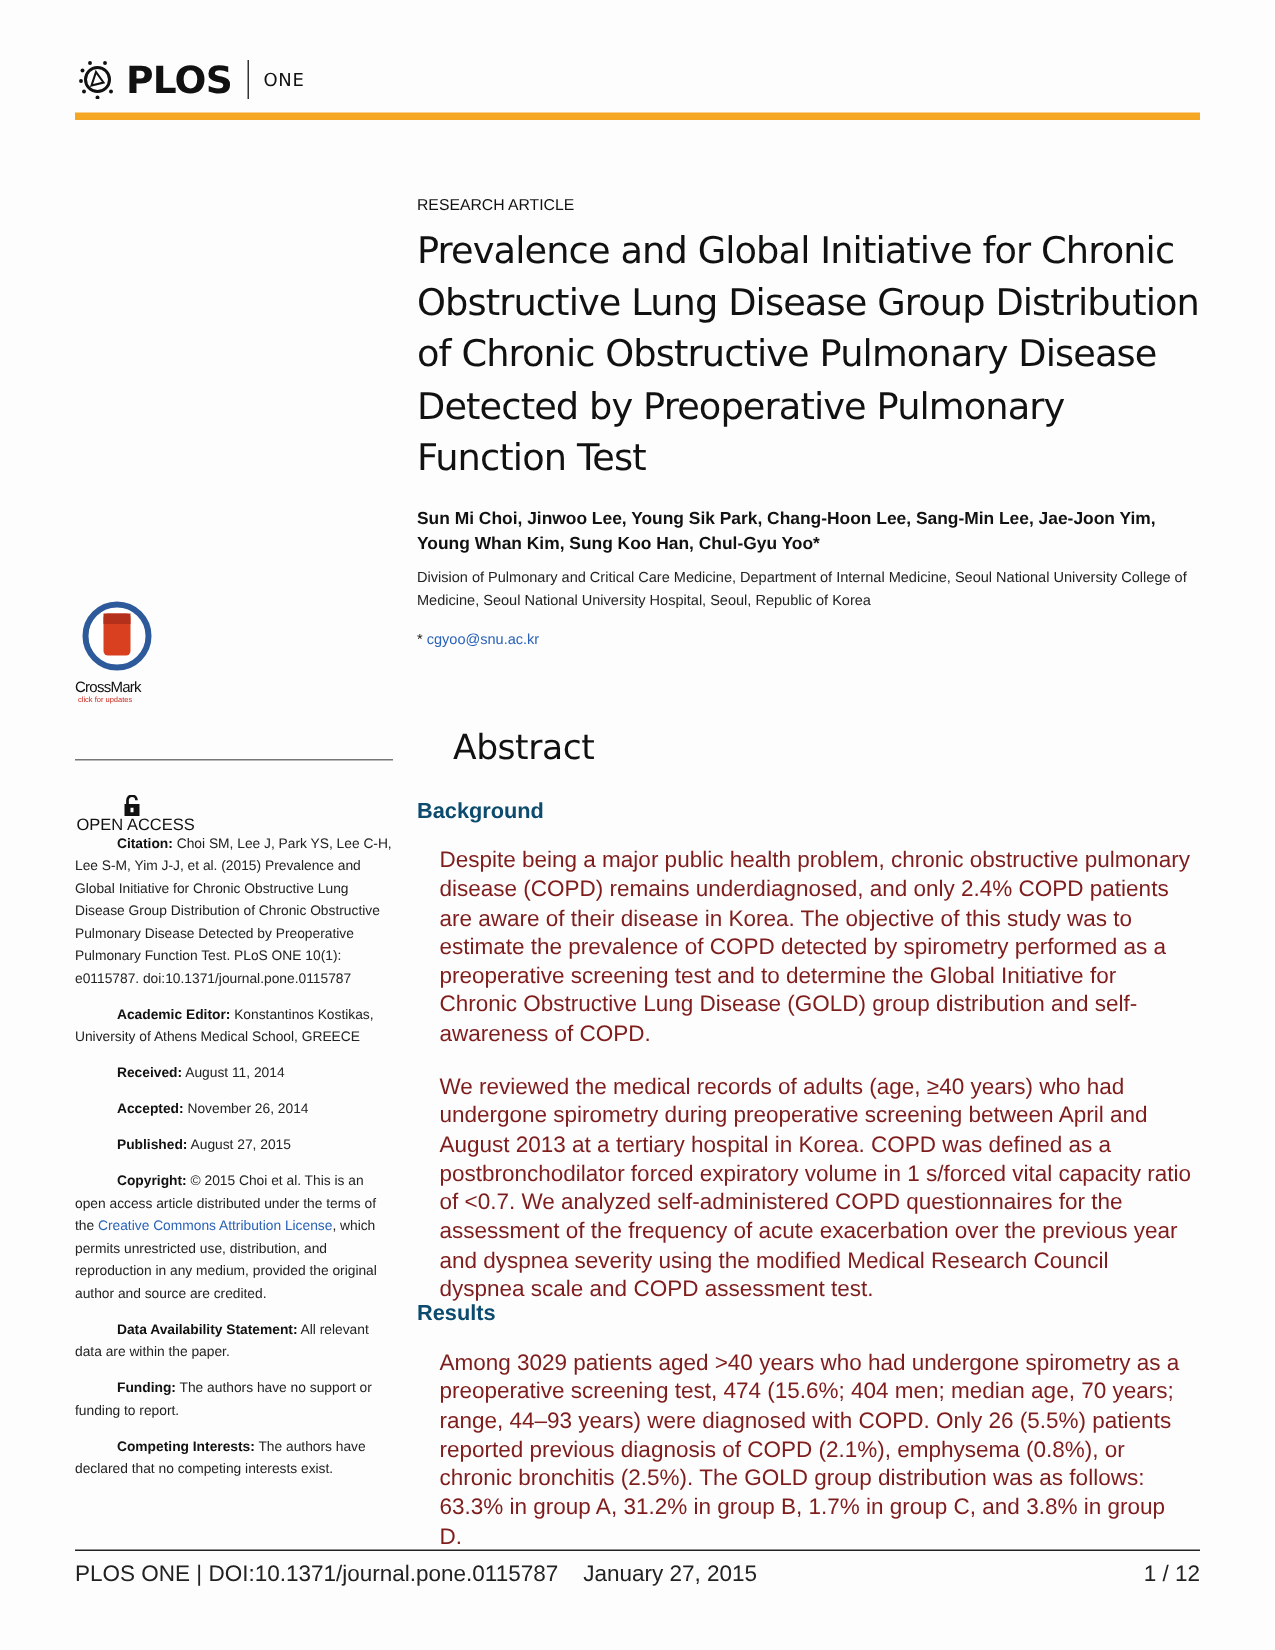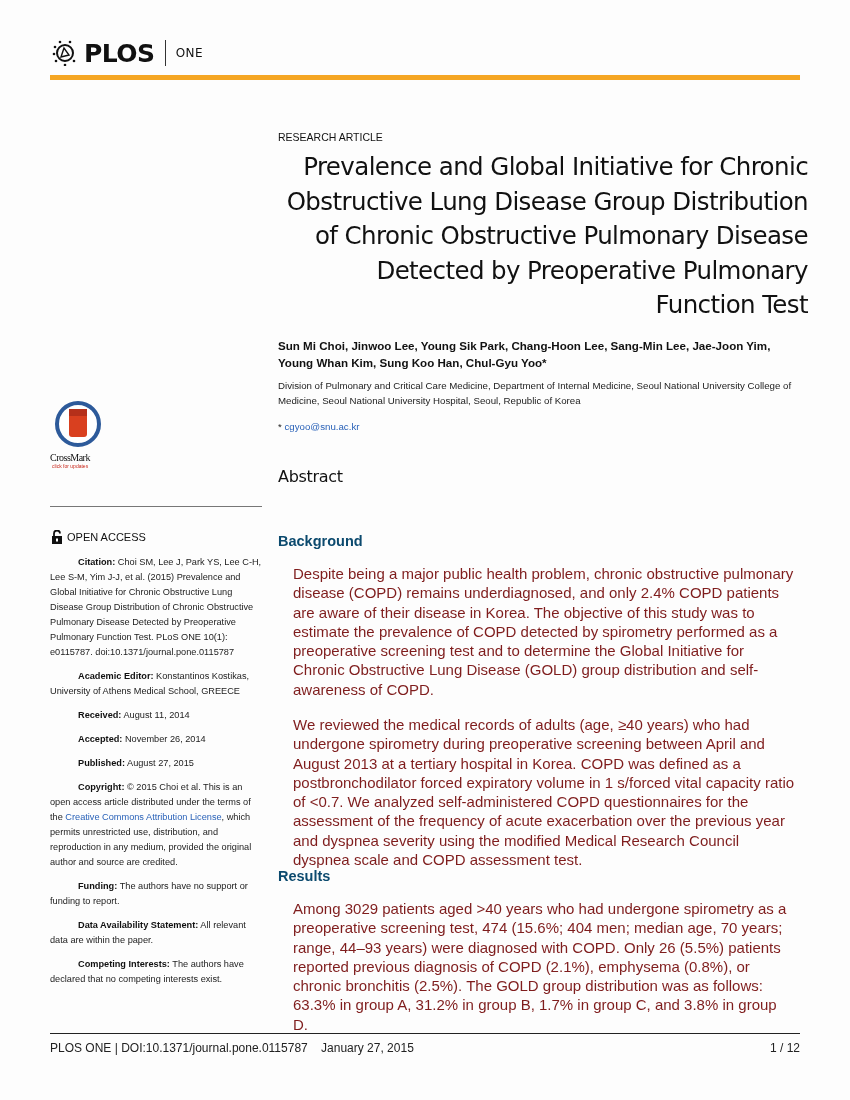--- a/index.html
+++ b/index.html
@@ -8,38 +8,38 @@
   
   .logo{left:52px;top:38px;height:30px;display:flex;align-items:center;}
   .logo-mark{width:26px;height:26px;position:relative;margin-right:6px;}
   .logo-plos{font-family:"DejaVu Sans",sans-serif;font-weight:bold;font-size:25px;letter-spacing:-0.5px;color:#111;}
   .logo-sep{width:1px;height:26px;background:#333;margin:0 10px 0 10px;}
   .logo-one{font-family:"DejaVu Sans",sans-serif;font-size:12px;color:#111;letter-spacing:0.5px;}
   .orange-bar{left:50px;top:75px;width:750px;height:5px;background:#f5a623;}
   
   .crossmark{left:50px;top:400px;width:60px;height:70px;}
   .sb-rule{left:50px;top:506px;width:212px;height:1px;background:#777;}
-  .oa{left:51px;top:530px;display:flex;align-items:center;font-size:11px;color:#111;}
+  .oa{left:51px;top:530px;display:flex;align-items:center;font-size:11px;color:#111;flex-direction:column;}
   .sidebar{left:50px;top:555px;width:214px;font-size:9.2px;line-height:15px;color:#222;}
   .sidebar p{margin:0 0 9px 0;}
   .sidebar b{font-weight:bold;color:#111;margin-left:28px;}
   .link{color:#2a62b8;}
   
   .main{left:278px;top:0;width:530px;}
   .kicker{position:absolute;top:131px;font-size:10.5px;color:#111;}
-  .title{position:absolute;top:150px;width:530px;font-family:"DejaVu Sans",sans-serif;font-size:24.5px;line-height:34.5px;letter-spacing:-0.6px;color:#111;font-weight:normal;margin:0;text-align:right;}
+  .title{position:absolute;top:150px;width:530px;font-family:"DejaVu Sans",sans-serif;font-size:24.5px;line-height:34.5px;letter-spacing:-0.6px;color:#111;font-weight:normal;margin:0;}
   .authors{position:absolute;top:337px;width:530px;font-size:11.6px;line-height:17px;font-weight:bold;color:#111;}
   .affil{position:absolute;top:378px;width:530px;font-size:9.7px;line-height:15px;color:#222;}
   .email{position:absolute;top:421px;font-size:9.7px;color:#222;}
-  .abs-h{position:absolute;top:467px;font-family:"DejaVu Sans",sans-serif;font-size:16px;color:#111;letter-spacing:-0.3px;}
+  .abs-h{position:absolute;top:486px;font-family:"DejaVu Sans",sans-serif;font-size:23px;color:#111;letter-spacing:-0.3px;margin-left:24px;}
   .sec{position:absolute;width:532px;}
   .sec h3{margin:0 0 4px 0;font-size:14.5px;font-weight:bold;color:#0c4a6e;}
   .sec p{margin:15px;font-size:15px;line-height:19.3px;color:#7f1d1d;}
   .footer-rule{left:50px;top:1033px;width:750px;height:1px;background:#222;}
-  .footer{left:50px;top:1041px;width:750px;font-size:12px;color:#222;display:flex;justify-content:space-between;}
+  .footer{left:50px;top:1041px;width:750px;font-size:15px;color:#222;display:flex;justify-content:space-between;}
 </style>
 </head>
 <body>
 
 <div class="abs logo">
   <span class="logo-mark">
     <svg width="26" height="26" viewBox="0 0 26 26">
       <circle cx="13" cy="13" r="8" fill="none" stroke="#111" stroke-width="2"></circle>
       <path d="M9 17 L12 8 L17 15 Z" fill="none" stroke="#111" stroke-width="1.4"></path>
       <circle cx="3" cy="7" r="1.3" fill="#111"></circle>
@@ -56,42 +56,42 @@
   <span class="logo-one">ONE</span>
 </div>
 <div class="abs orange-bar"></div>
 
 <div class="abs crossmark">
   <svg width="60" height="56" viewBox="0 0 60 56">
     <circle cx="28" cy="24" r="21" fill="#fff" stroke="#2d5a9a" stroke-width="4"></circle>
     <rect x="19" y="9" width="18" height="28" rx="3" fill="#d9401f"></rect>
     <rect x="19" y="9" width="18" height="7" fill="#b5301a"></rect>
   </svg>
-  <div style="font-family:Liberation Serif, serif;font-size:10px;letter-spacing:-0.5px;color:#111;margin-top:-8px;">CrossMark</div>
+  <div style="font-family:Liberation Sans, sans-serif;font-size:10px;letter-spacing:-0.5px;color:#111;margin-top:-8px;">CrossMark</div>
   <div style="font-size:5px;color:#c8281c;margin-left:2px;">click for updates</div>
 </div>
 <div class="abs sb-rule"></div>
 <div class="abs oa">
   <svg width="12" height="14" viewBox="0 0 12 14" style="margin-right:4px;">
     <path d="M3 6 V3.5 A3 3 0 0 1 9 3.5" fill="none" stroke="#111" stroke-width="1.8"></path>
     <rect x="1" y="6" width="10" height="8" fill="#111"></rect>
     <rect x="5" y="8.5" width="2" height="3" fill="#fff"></rect>
   </svg>
   <span>OPEN ACCESS</span>
 </div>
 
 <div class="abs sidebar">
   <p><b>Citation:</b><span> Choi SM, Lee J, Park YS, Lee C-H, Lee S-M, Yim J-J, et al. (2015) Prevalence and Global Initiative for Chronic Obstructive Lung Disease Group Distribution of Chronic Obstructive Pulmonary Disease Detected by Preoperative Pulmonary Function Test. PLoS ONE 10(1): e0115787. doi:10.1371/journal.pone.0115787</span></p>
   <p><b>Academic Editor:</b><span> Konstantinos Kostikas, University of Athens Medical School, GREECE</span></p>
   <p><b>Received:</b><span> August 11, 2014</span></p>
   <p><b>Accepted:</b><span> November 26, 2014</span></p>
   <p><b>Published:</b><span> August 27, 2015</span></p>
   <p><b>Copyright:</b><span> © 2015 Choi et al. This is an open access article distributed under the terms of the </span><span class="link">Creative Commons Attribution License</span><span>, which permits unrestricted use, distribution, and reproduction in any medium, provided the original author and source are credited.</span></p>
+  <p><b>Data Availability Statement:</b><span> All relevant data are within the paper.</span></p>
   <p><b>Funding:</b><span> The authors have no support or funding to report.</span></p>
-  <p><b>Data Availability Statement:</b><span> All relevant data are within the paper.</span></p>
   <p><b>Competing Interests:</b><span> The authors have declared that no competing interests exist.</span></p>
 </div>
 
 <div class="abs main">
   <div class="kicker">RESEARCH ARTICLE</div>
   <h1 class="title">Prevalence and Global Initiative for Chronic Obstructive Lung Disease Group Distribution of Chronic Obstructive Pulmonary Disease Detected by Preoperative Pulmonary Function Test</h1>
   <div class="authors">Sun Mi Choi, Jinwoo Lee, Young Sik Park, Chang-Hoon Lee, Sang-Min Lee, Jae-Joon Yim, Young Whan Kim, Sung Koo Han, Chul-Gyu Yoo*</div>
   <div class="affil">Division of Pulmonary and Critical Care Medicine, Department of Internal Medicine, Seoul National University College of Medicine, Seoul National University Hospital, Seoul, Republic of Korea</div>
   <div class="email">
     <span>* </span><span class="link">cgyoo@snu.ac.kr</span>

